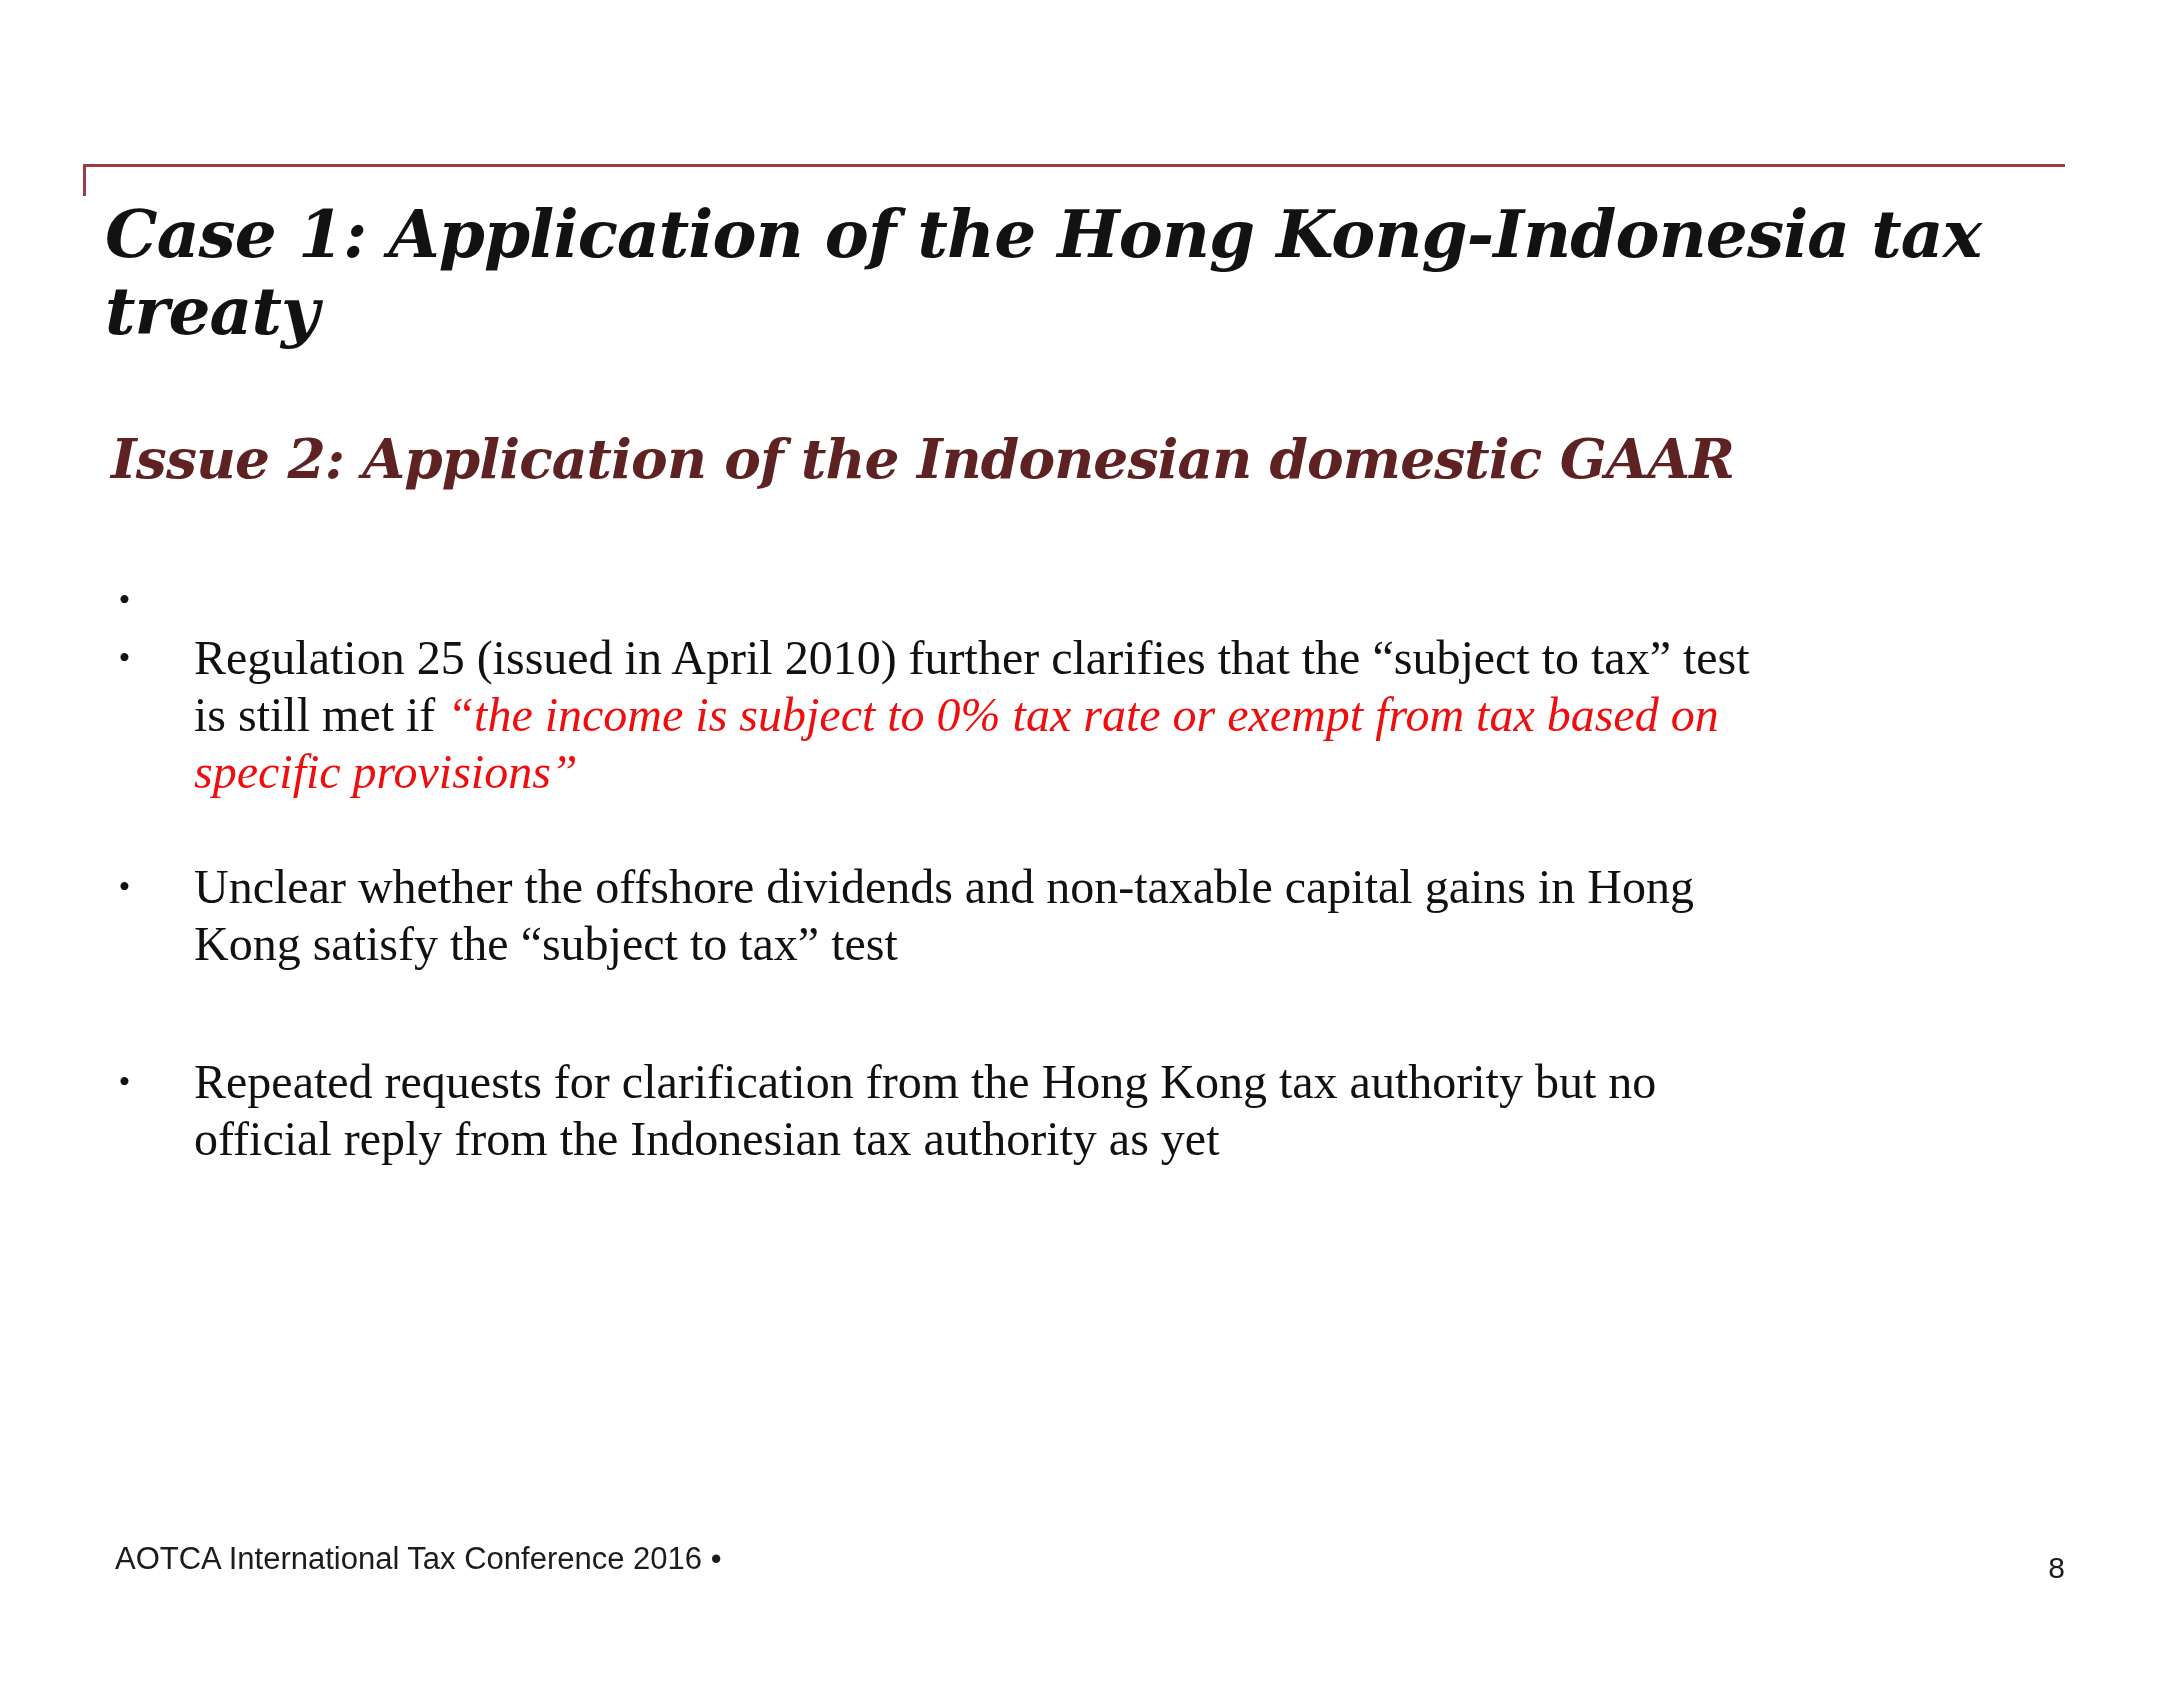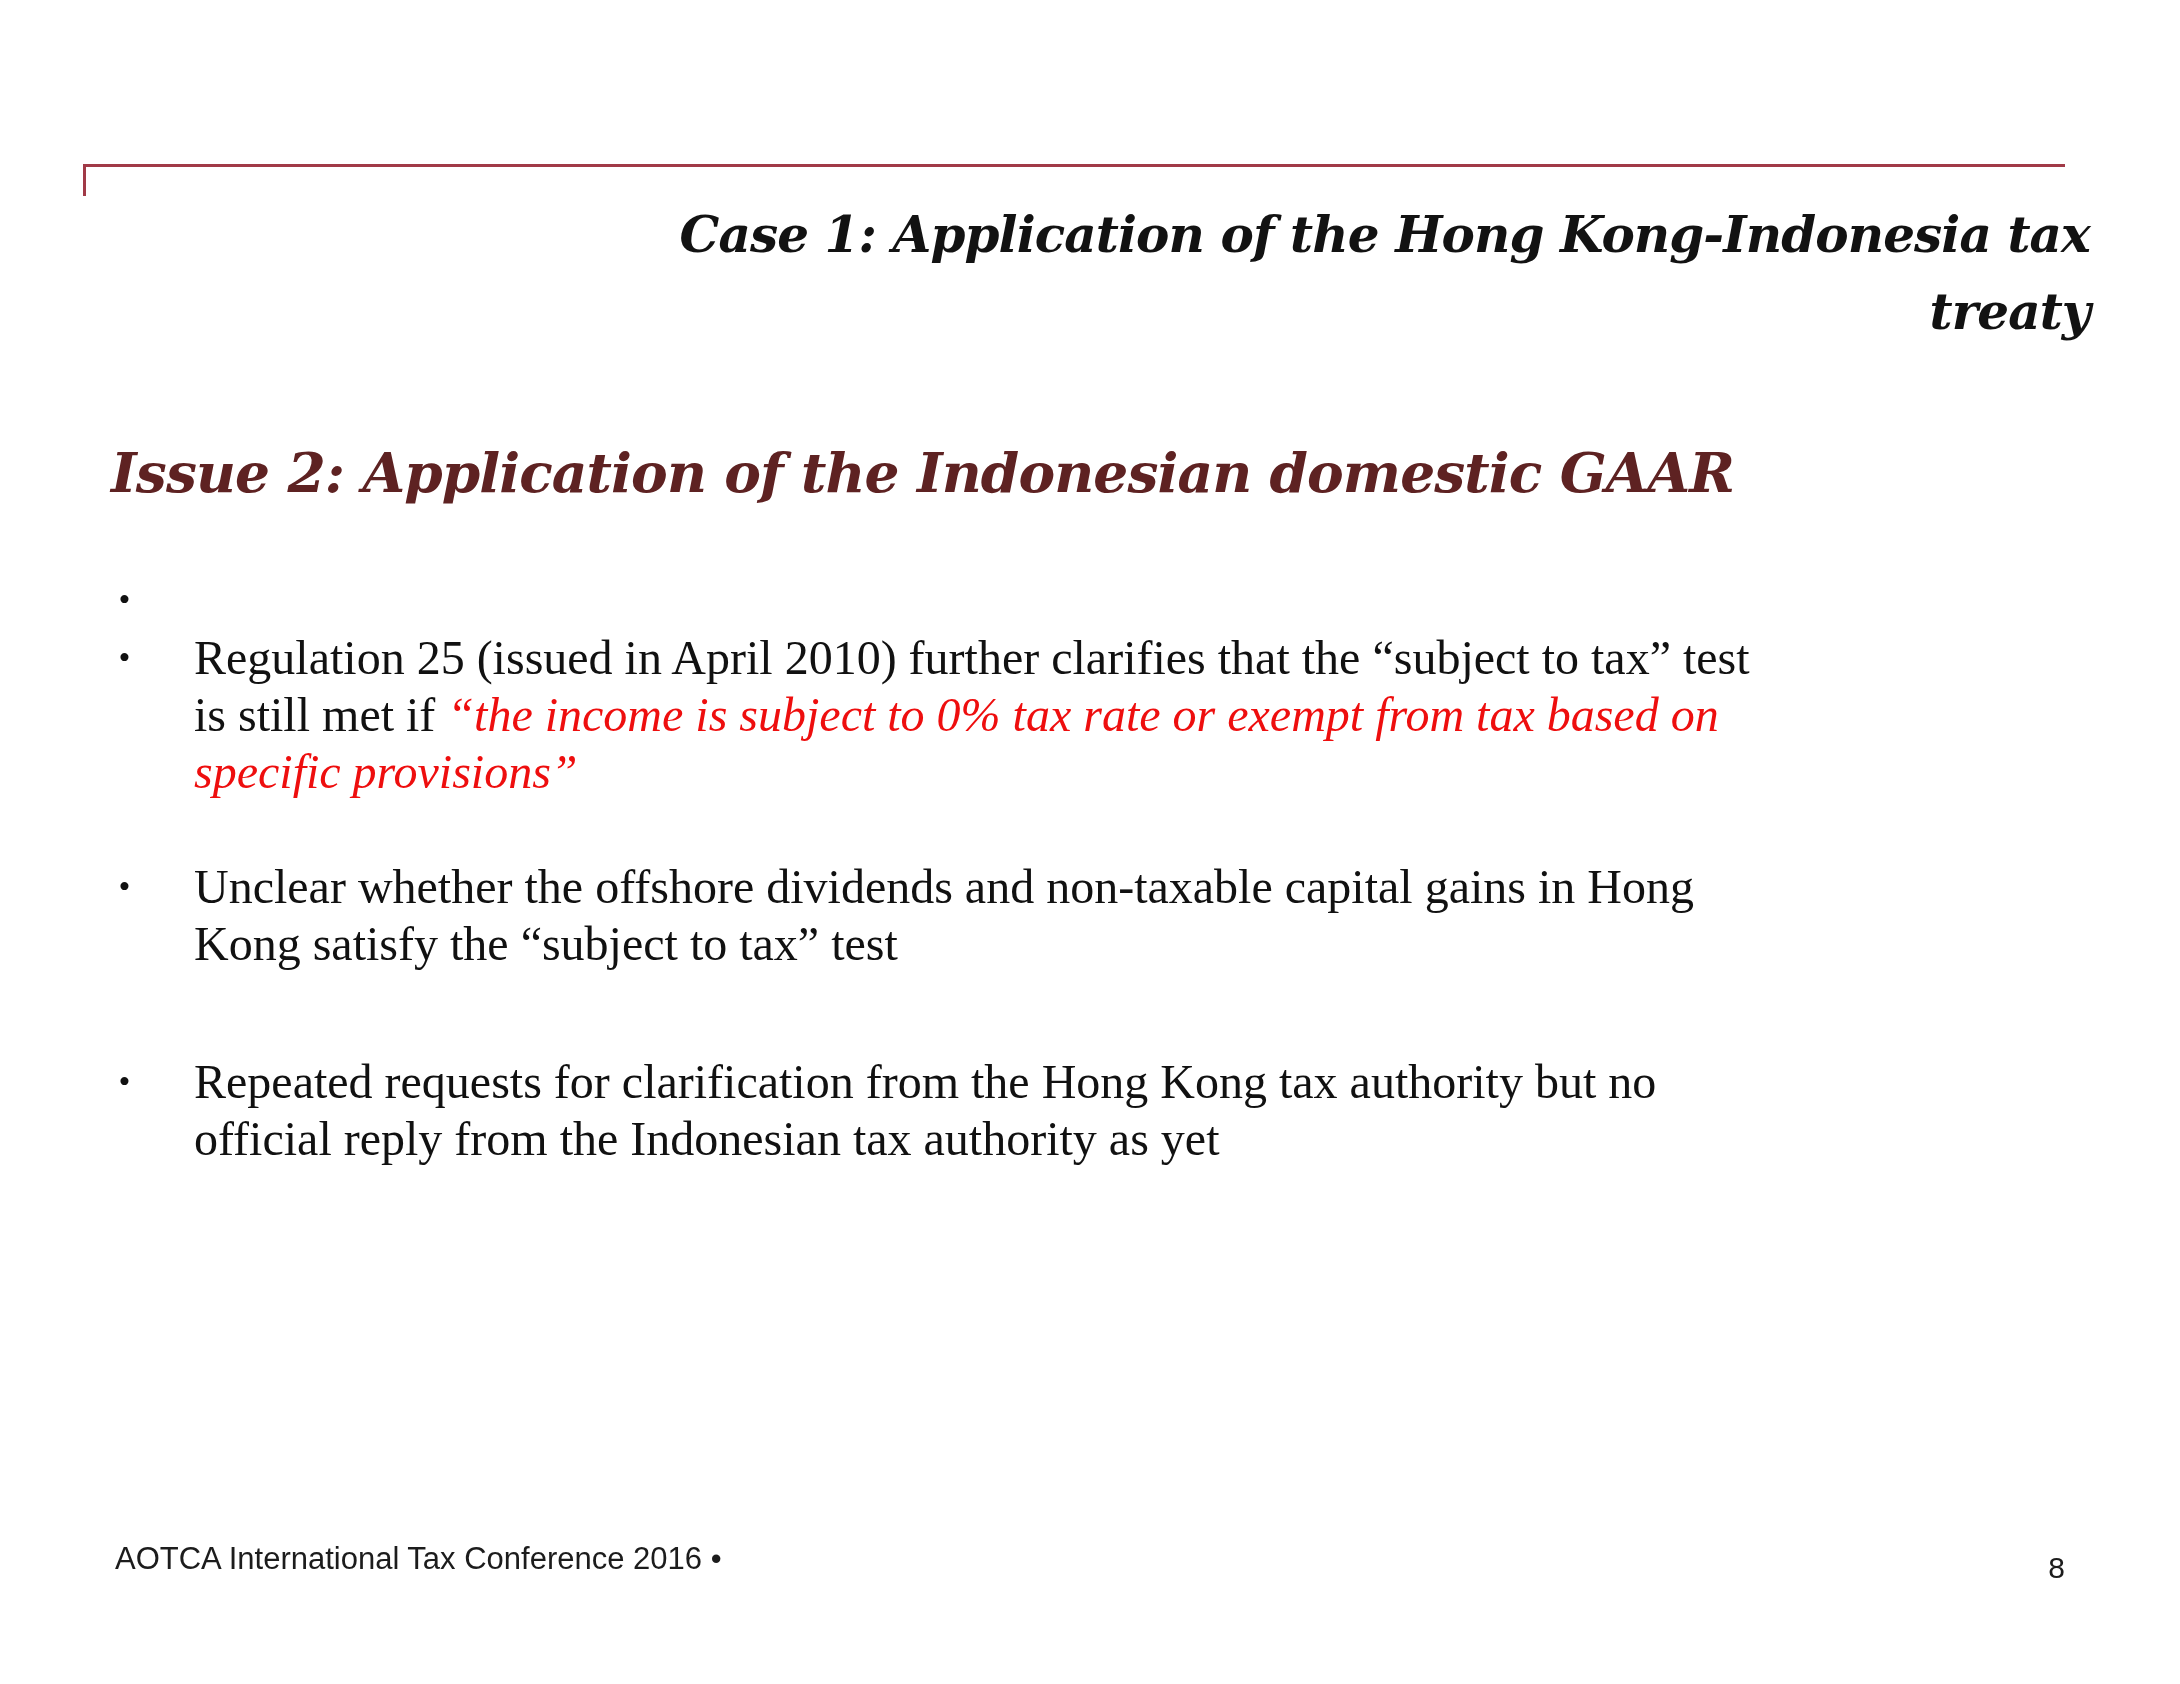--- a/index.html
+++ b/index.html
@@ -30,31 +30,30 @@
     height: 32px;
   }
   .title {
     position: absolute;
     left: 105px;
     top: 196px;
     width: 1985px;
     font-family: "DejaVu Serif", serif;
     font-weight: bold;
     font-style: italic;
-    font-size: 50px;
+    font-size: 66px;
     line-height: 77px;
     color: #121212;
     white-space: pre-wrap;
     letter-spacing: -0.9px;
-    text-align: right;
   }
   .subtitle {
     position: absolute;
     left: 111px;
-    top: 443px;
+    top: 429px;
     width: 1959px;
     font-family: "DejaVu Serif", serif;
     font-weight: bold;
     font-style: italic;
     font-size: 55px;
     line-height: 60px;
     white-space: pre-wrap;
     letter-spacing: -0.9px;
   }
   ul.bullets {

